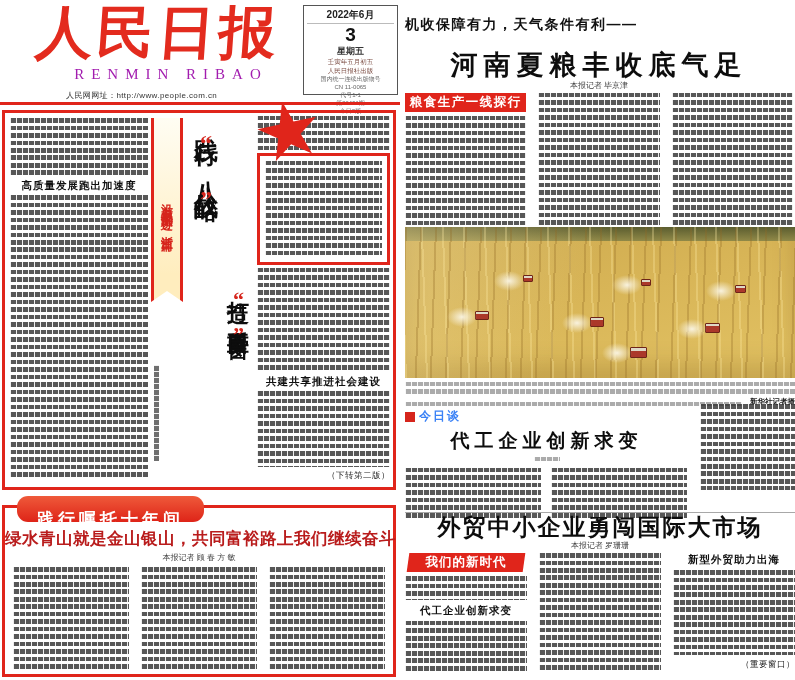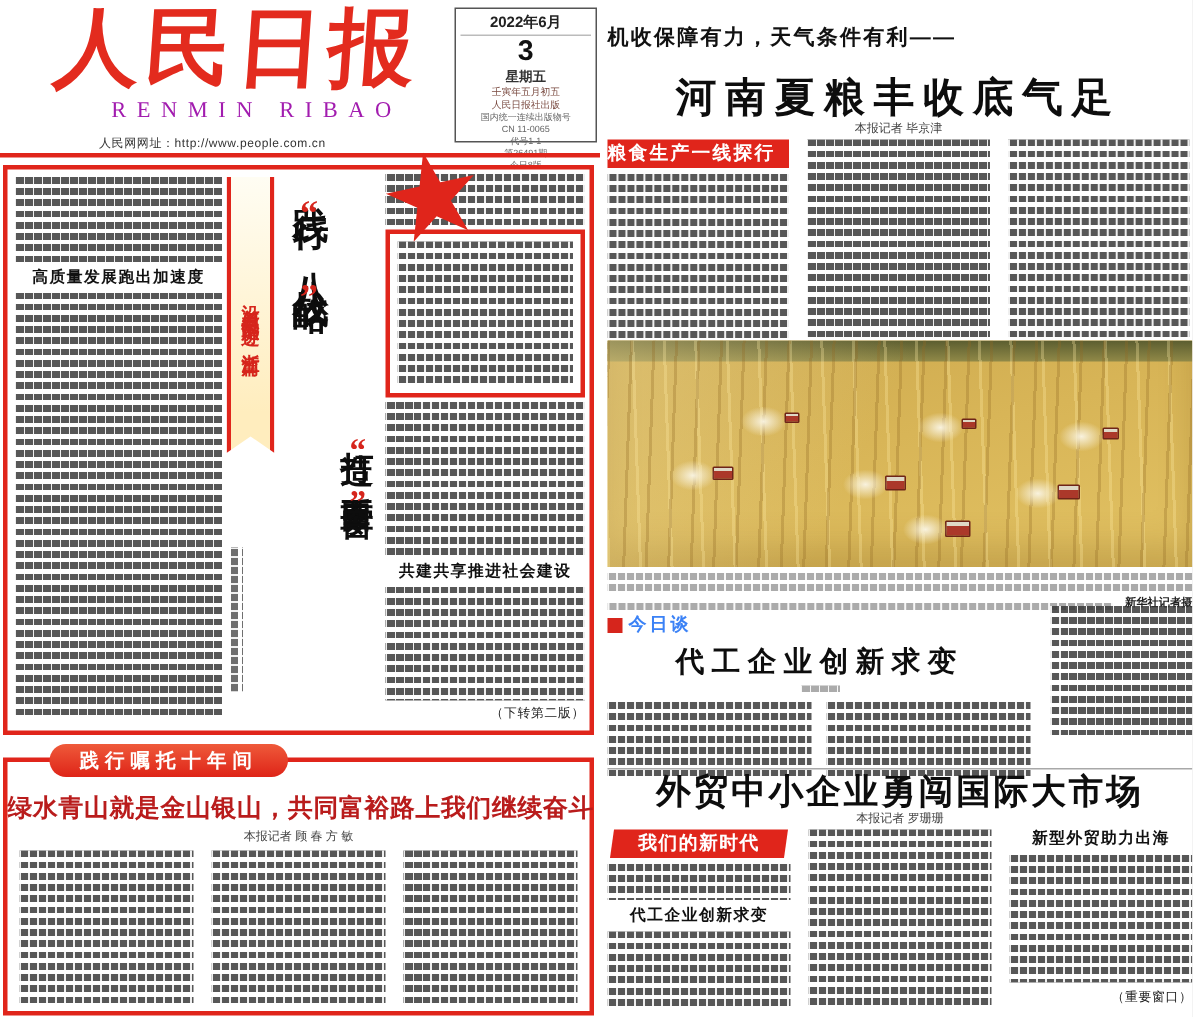--- a/index.html
+++ b/index.html
@@ -66,21 +66,21 @@
   .jump{ font-size:8.5px; color:#222; text-align:right; letter-spacing:.5px; }
   
   .henan{ position:absolute; left:405px; top:16px; width:388px; }
   .kicker{ font-size:14px; font-weight:bold; letter-spacing:1.5px; color:#111; white-space:nowrap; }
   .h-headline{ font-size:27px; font-weight:900; letter-spacing:6px; text-align:center;
     color:#0d0d0d; line-height:30px; margin-top:16px; white-space:nowrap; }
   .byline{ font-size:8px; color:#444; text-align:center; line-height:9px; margin:1px 0 3px; }
   .h-cols{ display:flex; gap:12px; height:158px; }
   .h-col{ flex:1; display:flex; flex-direction:column; gap:4px; }
   .badge-red{ height:19px; line-height:19px; background:#e0251b; color:#fff;
-    font-size:12.5px; font-weight:bold; letter-spacing:1.5px; }
+    font-size:12.5px; font-weight:bold; letter-spacing:1.5px; text-align:center; }
   .fill{ flex:1; }
   
   .photo{ position:absolute; left:405px; top:227px; width:390px; height:151px; overflow:hidden;
     background:linear-gradient(168deg,#cda94e 0%,#d8b557 45%,#e2c263 100%);
     box-shadow:inset 0 -14px 22px rgba(120,85,20,.25); }
   .trees{ position:absolute; left:0; top:0; width:100%; height:14px;
     background:linear-gradient(180deg,#55592e,#8d8747); opacity:.95; }
   .swaths{ position:absolute; inset:0;
     background:
       repeating-linear-gradient(92deg, rgba(145,105,35,.30) 0 2px, transparent 2px 15px),
@@ -102,23 +102,23 @@
   .jr-name{ font-size:12px; font-weight:bold; color:#3b82f6; letter-spacing:2px; }
   .jr-headline{ font-size:19px; font-weight:900; letter-spacing:5px; text-align:center;
     color:#0d0d0d; margin-top:3px; white-space:nowrap; }
   .jr-author{ width:26px; height:7px; margin:3px auto 4px; }
   .jr-cols{ display:flex; gap:10px; }
   .jr-col3{ position:absolute; left:295px; top:-4px; width:95px; height:86px; }
   .rule-gray{ position:absolute; left:405px; top:512px; width:390px; height:1px; background:#a8a8a8; }
   
   .greenbox{ position:absolute; left:2px; top:505px; width:394px; height:172px;
     border:3px solid #e0251b; }
-  .g-badge{ position:absolute; left:28px; top:-12px; height:22px; line-height:22px;
-    padding:0 20px; background:linear-gradient(180deg,#ef5a3a,#de2418); border-radius:11px;
-    color:#fff; font-size:13px; font-weight:bold; letter-spacing:4px; }
+  .g-badge{ position:absolute; left:12px; top:-12px; height:22px; line-height:22px;
+    padding:13px 20px; background:linear-gradient(180deg,#ef5a3a,#de2418); border-radius:11px;
+    color:#fff; font-size:17px; font-weight:bold; letter-spacing:4px; }
   .g-headline{ margin-top:20px; text-align:center; color:#b91c1c; font-weight:900;
     font-size:16.5px; letter-spacing:.5px; white-space:nowrap; }
   .g-byline{ font-size:8px; color:#444; text-align:center; margin:2px 0 4px; }
   .g-cols{ display:flex; gap:12px; padding:0 8px; height:104px; }
   .g-col{ flex:1; }
   
   .trade{ position:absolute; left:405px; top:514px; width:390px; }
   .t-headline{ font-size:23px; font-weight:900; letter-spacing:2px; text-align:center;
     color:#0d0d0d; line-height:26px; white-space:nowrap; }
   .t-cols{ display:flex; gap:12px; height:118px; margin-top:2px; }

